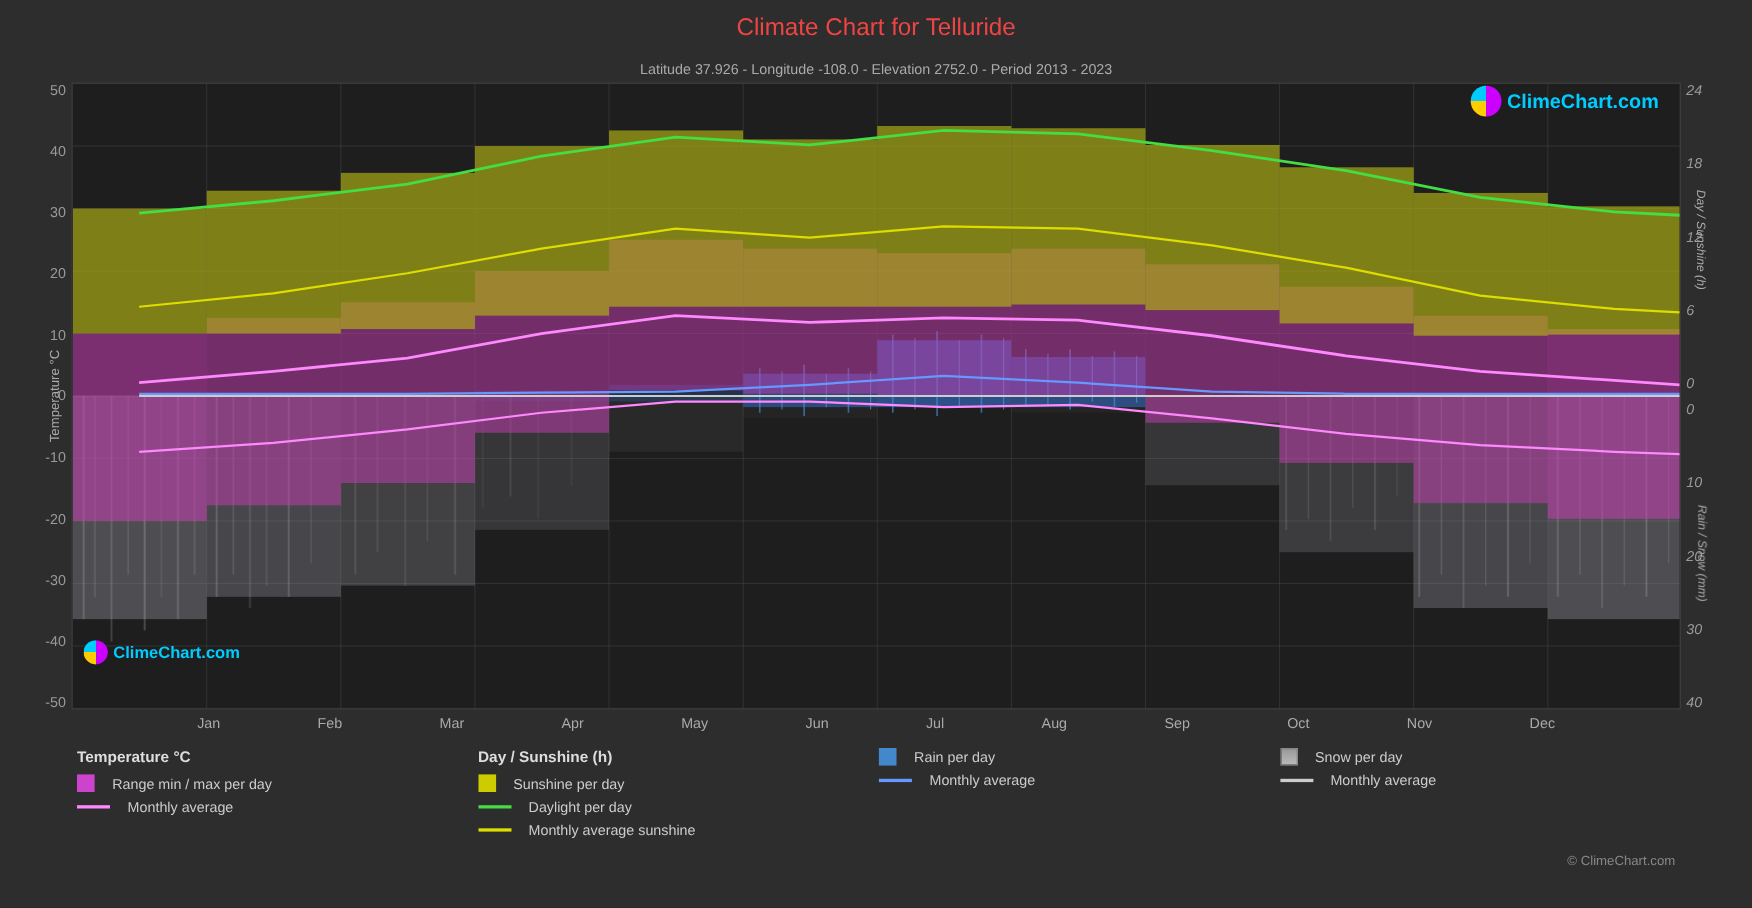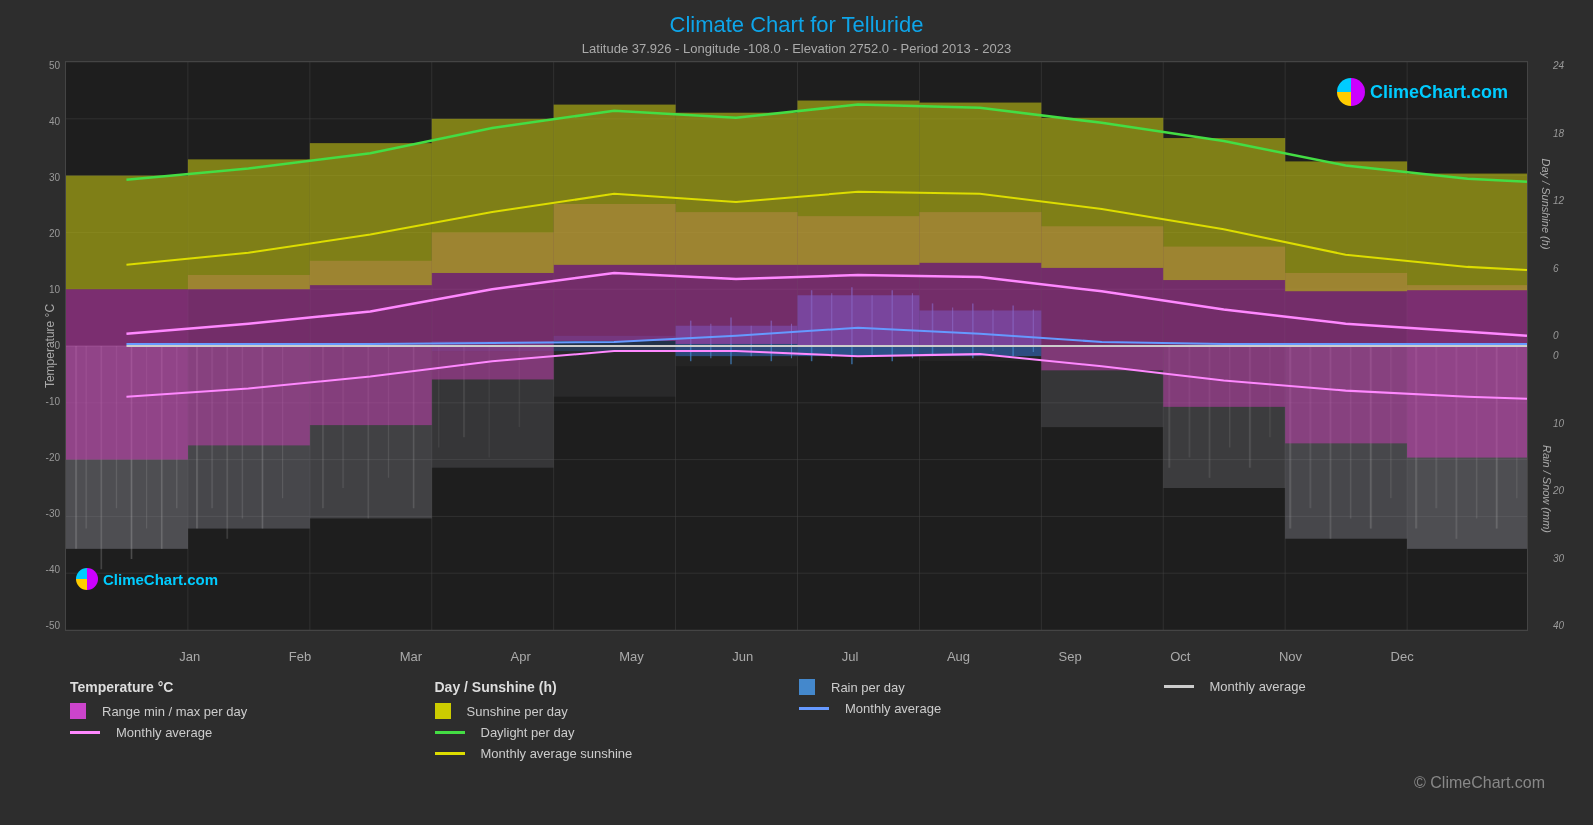--- a/index.html
+++ b/index.html
@@ -14,28 +14,28 @@
     .chart-container {
       width: 1593px;
       height: 825px;
       position: relative;
       background: #2d2d2d;
     }
     .chart-title {
       text-align: center;
       padding-top: 12px;
       font-size: 22px;
-      color: #0ea5e9;
+      color: #ef4444;
       font-weight: normal;
     }
     .chart-subtitle {
       text-align: center;
       font-size: 13px;
       color: #aaa;
-      margin-top: 3px;
+      margin-top: 17px;
     }
     .chart-svg {
       position: absolute;
       top: 0; left: 0;
       width: 100%; height: 100%;
     }
     .legend-area {
       display: grid;
       grid-template-columns: 1fr 1fr 1fr 1fr;
       padding: 15px 70px 5px 70px;
@@ -96,31 +96,30 @@
       background: conic-gradient(#cc00ff 0deg 180deg, #ffcc00 180deg 270deg, #00ccff 270deg 360deg);
     }
     .logo-circle-sm {
       width: 22px;
       height: 22px;
       border-radius: 50%;
       background: conic-gradient(#cc00ff 0deg 180deg, #ffcc00 180deg 270deg, #00ccff 270deg 360deg);
     }
     .copyright {
       text-align: right;
-      font-size: 16px;
+      font-size: 12px;
       color: #888;
-      padding-right: 48px;
+      padding-right: 70px;
       margin-top: 2px;
     }
     .y-tick {
-      font-size: 10px;
+      font-size: 13px;
       color: #999;
       text-align: right;
       line-height: 1;
-      margin-left: 20px;
     }
   </style>
 </head>
 <body>
 
 <div class="chart-container">
 
   <div class="chart-title">Climate Chart for Telluride</div>
   <div class="chart-subtitle">Latitude 37.926 - Longitude -108.0 - Elevation 2752.0 - Period 2013 - 2023</div>
 
@@ -341,21 +340,21 @@
         <span class="y-tick" style="text-align:left;">20</span>
         <span class="y-tick" style="text-align:left;">30</span>
         <span class="y-tick" style="text-align:left;">40</span>
       </div>
 
       <div style="position:absolute; right:2px; top:25%; transform:translateY(-50%) rotate(90deg); font-size:11px; color:#aaa; white-space:nowrap; transform-origin:center center;">Day / Sunshine (h)</div>
       <div style="position:absolute; right:2px; top:75%; transform:translateY(-50%) rotate(90deg); font-size:11px; color:#aaa; white-space:nowrap; transform-origin:center center;">Rain / Snow (mm)</div>
     </div>
   </div>
 
-  <div style="display:flex; justify-content:space-around; padding: 5px 135px 0 135px; font-size:13px; color:#aaa;margin-top:13px;">
+  <div style="display:flex; justify-content:space-around; padding: 5px 135px 0 135px; font-size:13px; color:#aaa;">
     <span>Jan</span>
     <span>Feb</span>
     <span>Mar</span>
     <span>Apr</span>
     <span>May</span>
     <span>Jun</span>
     <span>Jul</span>
     <span>Aug</span>
     <span>Sep</span>
     <span>Oct</span>
@@ -399,20 +398,24 @@
         <span>Rain per day</span>
       </div>
       <div class="legend-item">
         <div class="legend-line" style="background: #6699ff;"></div>
         <span>Monthly average</span>
       </div>
     </div>
 
     <div>
       <div class="legend-item">
+        <div class="legend-color-box" style="background: linear-gradient(to bottom, #999, #bbb); border:1px solid #888;"></div>
+        <span>Snow per day</span>
+      </div>
+      <div class="legend-item">
         <div class="legend-line" style="background: #cccccc;"></div>
         <span>Monthly average</span>
       </div>
     </div>
 
   </div>
 
   <div class="copyright">© ClimeChart.com</div>
 
 </div>

